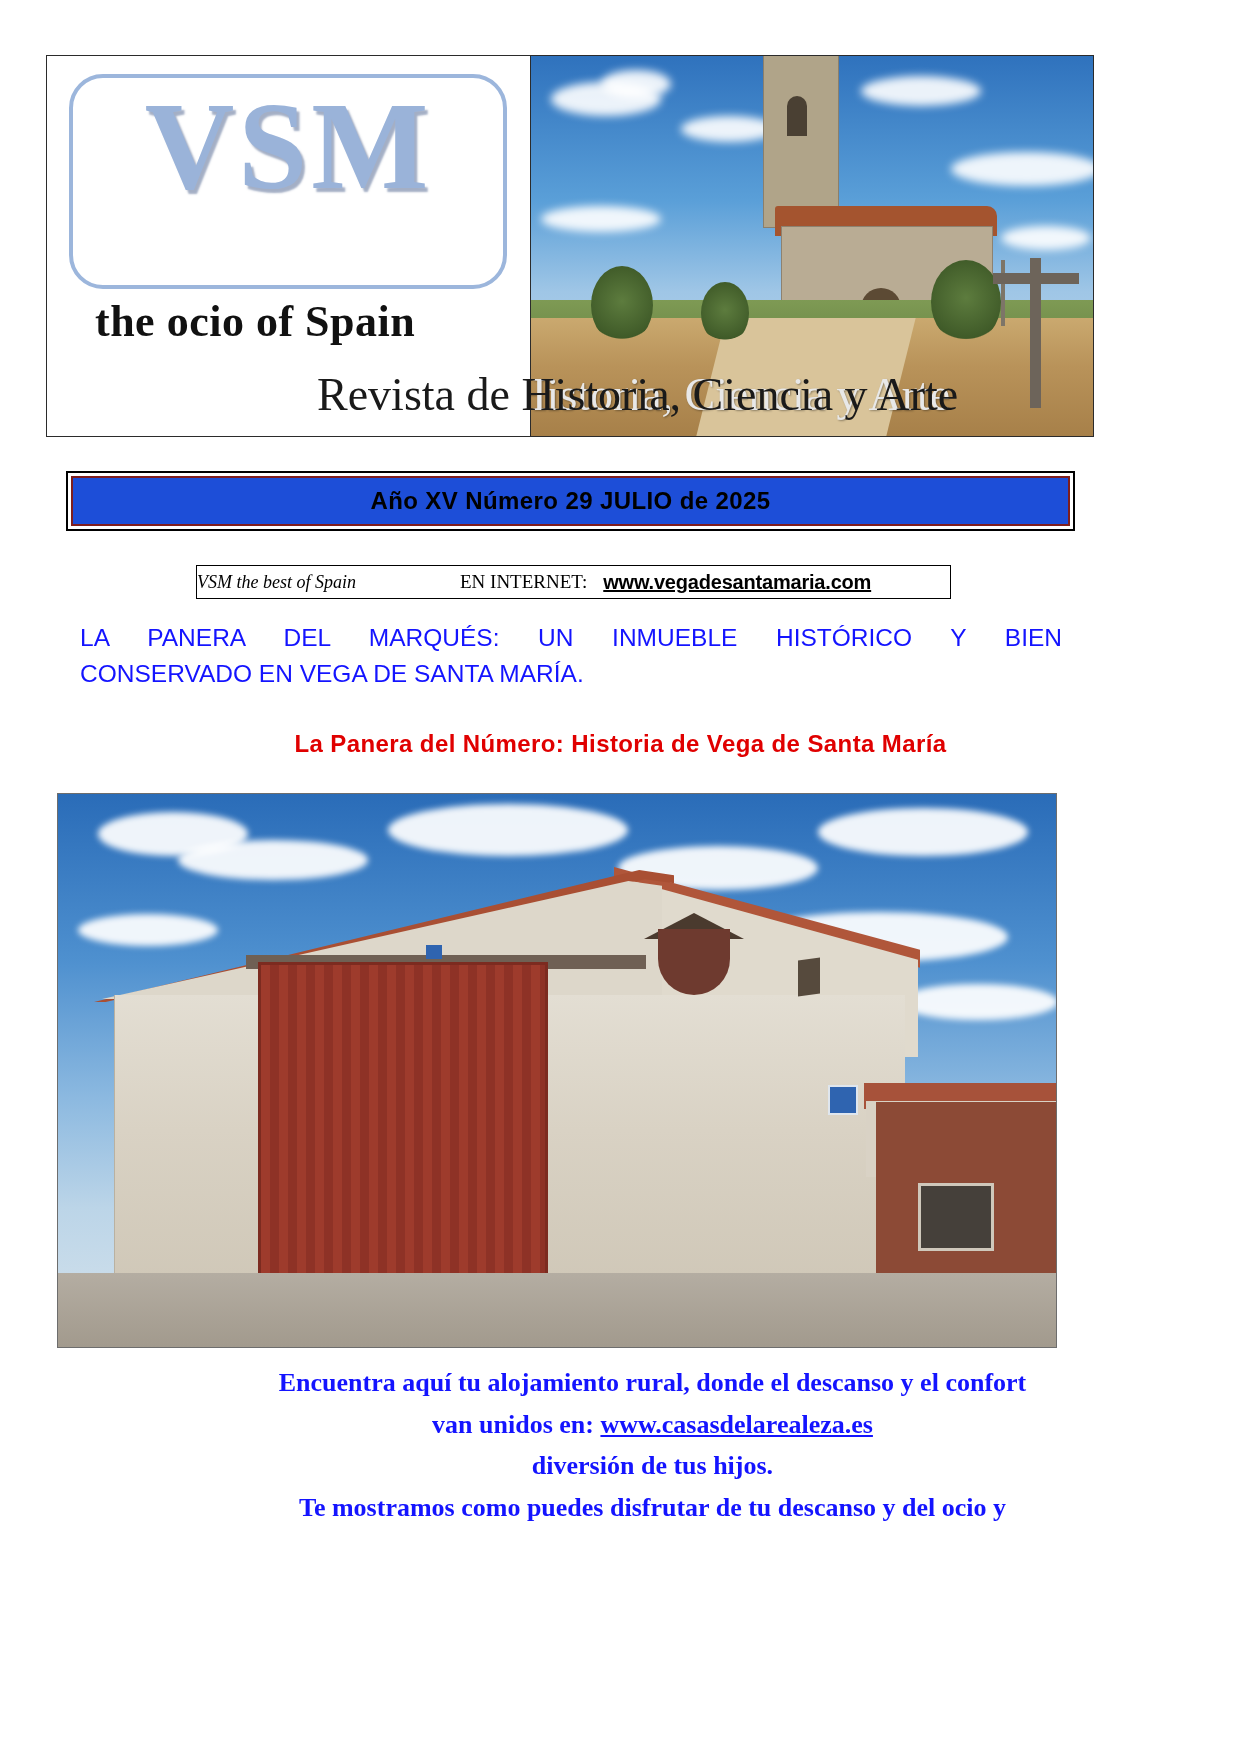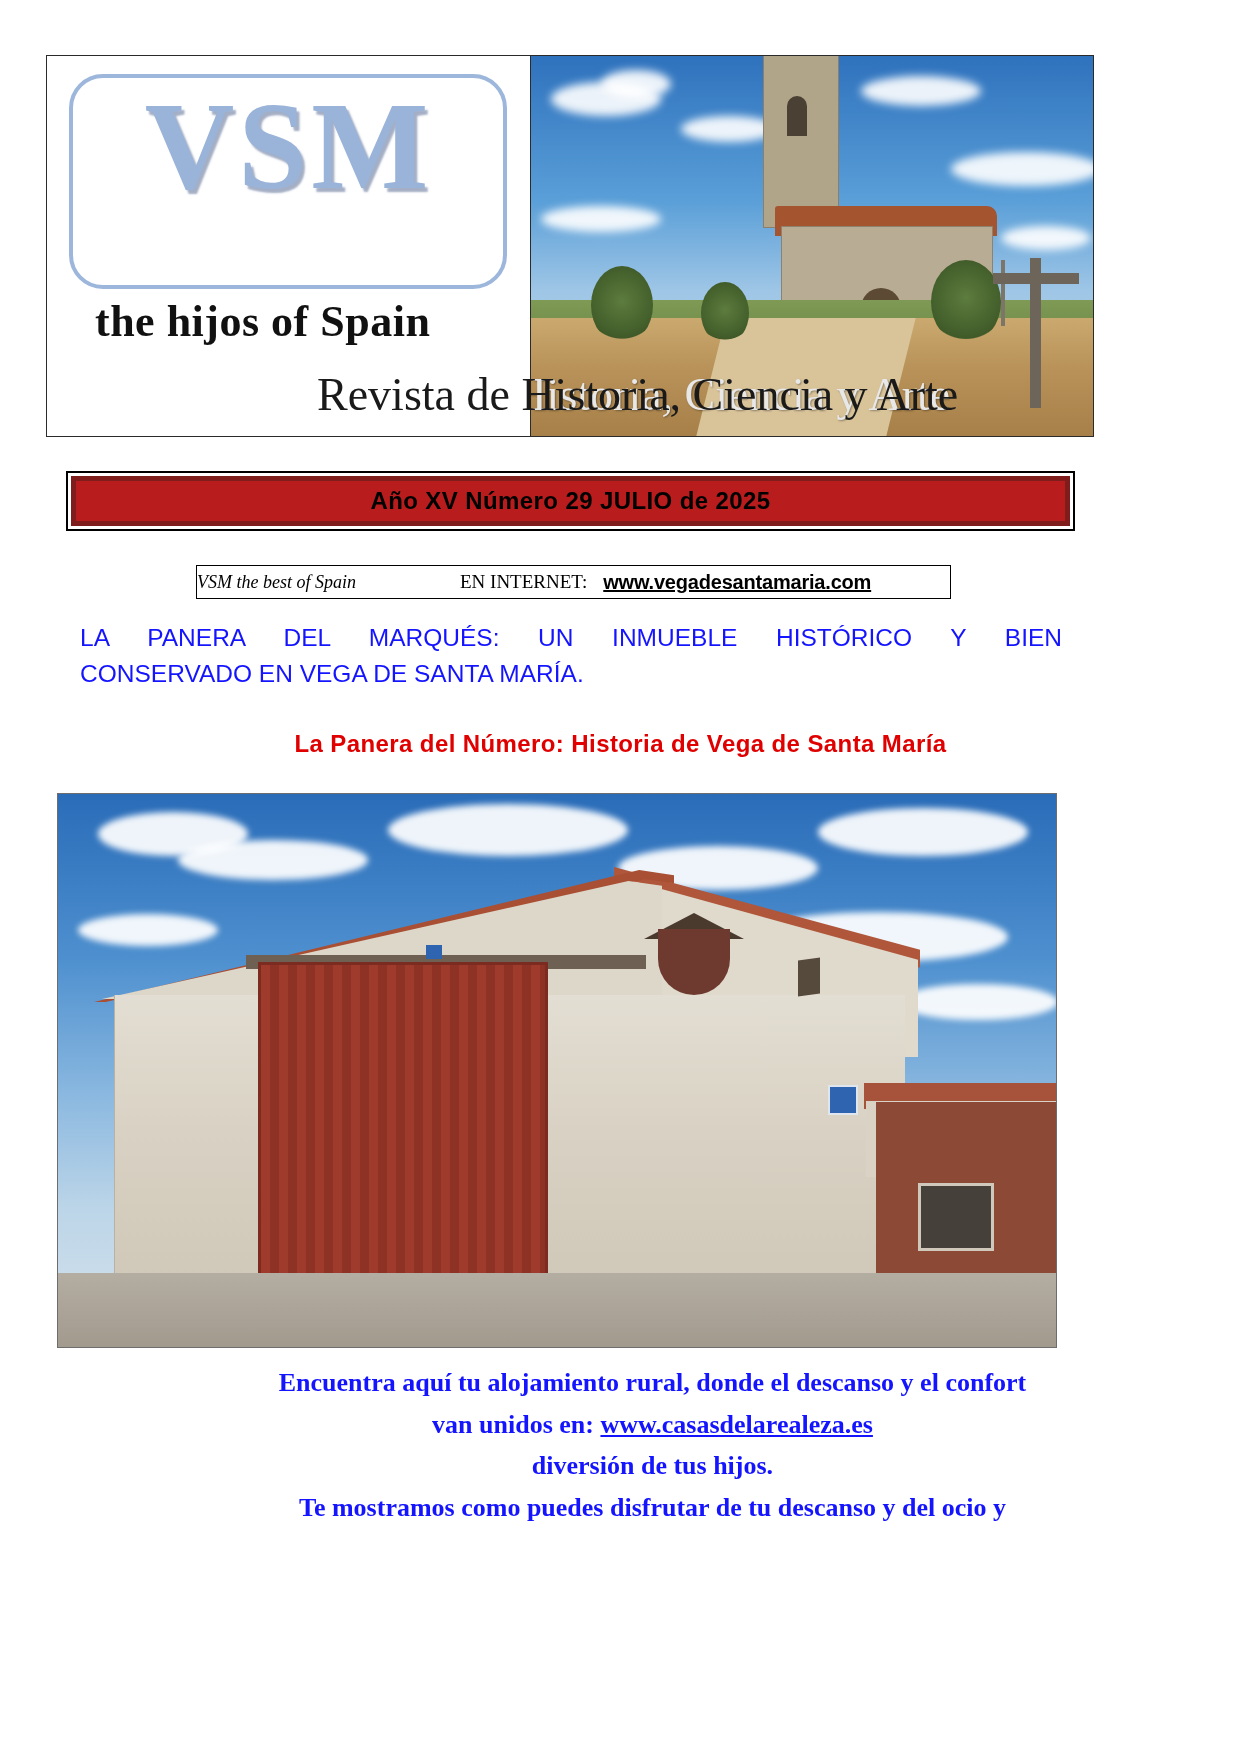--- a/index.html
+++ b/index.html
@@ -227,22 +227,22 @@
     width: 1009px;
     height: 60px;
     border: 2px solid #000;
     box-sizing: border-box;
     padding: 3px;
     background: #fff;
   }
   .issue-bar-inner {
     width: 100%;
     height: 100%;
-    background: #b91c1c;
-    border: 5px solid #7f1d1d;
+    background: #1d4ed8;
+    border: 2px solid #7f1d1d;
     box-sizing: border-box;
     display: flex;
     align-items: center;
     justify-content: center;
     font-size: 24px;
     font-weight: bold;
     color: #000;
     letter-spacing: 0.4px;
   }
 
@@ -511,21 +511,21 @@
 </head>
 <body>
 
 <div class="page">
 
   <div class="masthead">
 
     <div class="masthead-left">
       <div class="vsm-box"></div>
       <div class="vsm-text">VSM</div>
-      <div class="best-of-spain">the hijos of Spain</div>
+      <div class="best-of-spain">the ocio of Spain</div>
     </div>
 
     <div class="masthead-right">
 
       <div class="cloud" style="left:20px;  top:26px;  width:110px; height:34px;"></div>
       <div class="cloud" style="left:70px;  top:14px;  width:70px;  height:28px;"></div>
       <div class="cloud" style="left:150px; top:60px;  width:96px;  height:26px;"></div>
       <div class="cloud" style="left:330px; top:20px;  width:120px; height:30px;"></div>
       <div class="cloud" style="left:420px; top:96px;  width:150px; height:34px;"></div>
       <div class="cloud" style="left:470px; top:170px; width:90px;  height:24px;"></div>

